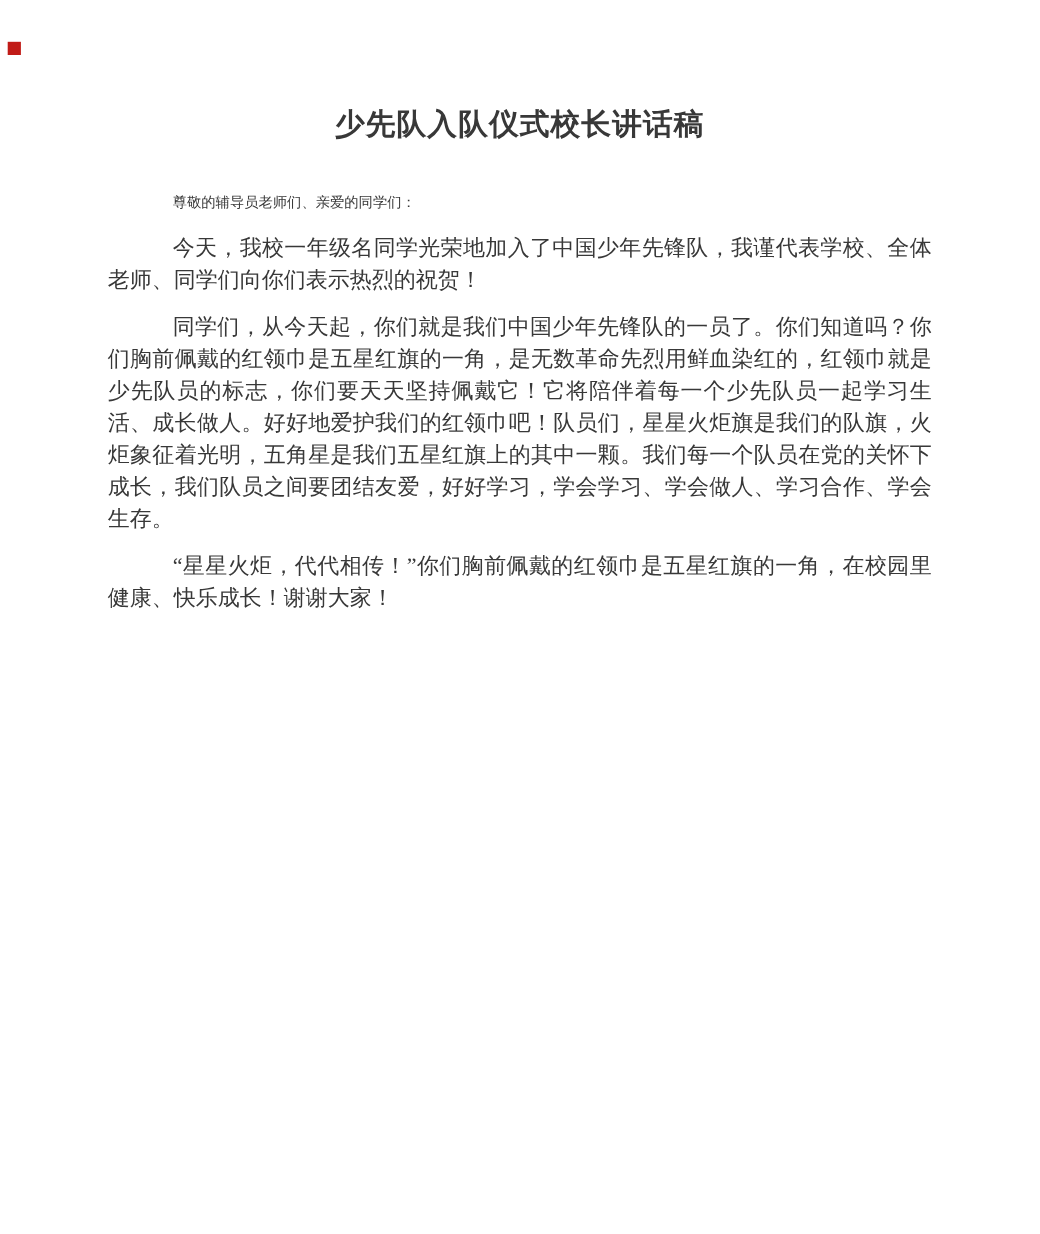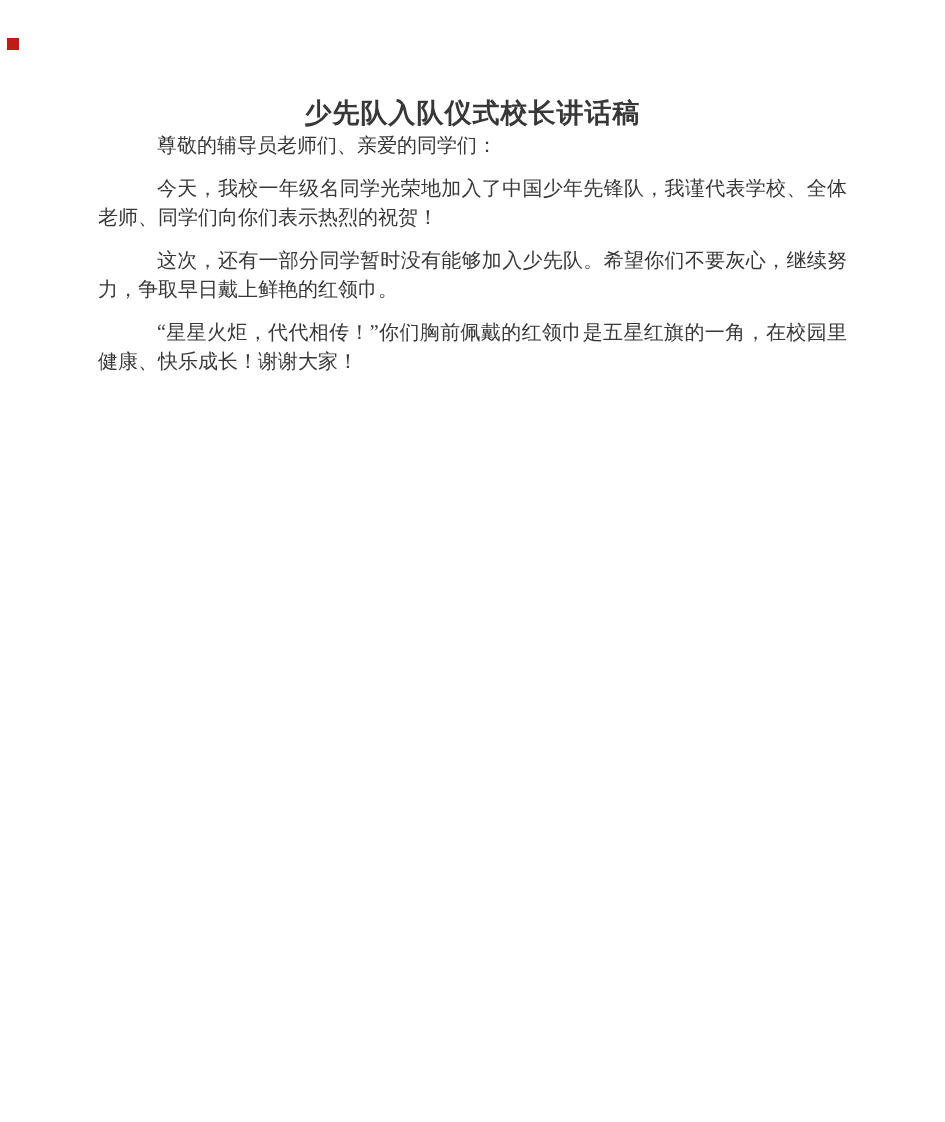--- a/index.html
+++ b/index.html
@@ -34,21 +34,22 @@
   }
   .title {
     padding-top: 95px;
     font-size: 27px;
     line-height: 36px;
     font-weight: 700;
     text-align: center;
     letter-spacing: 1px;
   }
   .greeting {
-    font-size: 20px;
+    margin-top: 38px;
+    font-size: 13px;
     line-height: 29px;
     text-indent: 59px;
   }
   .para {
     margin-top: 14px;
     font-size: 20px;
     line-height: 29px;
     text-indent: 59px;
     text-align: justify;
     text-justify: inter-character;
@@ -56,16 +57,16 @@
 </style>
 </head>
 <body>
 
 <div class="page">
   <div class="red-marker"></div>
   <div class="content">
     <h1 class="title">少先队入队仪式校长讲话稿</h1>
     <p class="greeting">尊敬的辅导员老师们、亲爱的同学们：</p>
     <p class="para">今天，我校一年级名同学光荣地加入了中国少年先锋队，我谨代表学校、全体老师、同学们向你们表示热烈的祝贺！</p>
-    <p class="para">这次，还有一部分同学暂时没有能够加入少先队。希望你们不要灰心，继续努力，争取早日戴上鲜艳的红领巾。</p>
+    <p class="para">同学们，从今天起，你们就是我们中国少年先锋队的一员了。你们知道吗？你们胸前佩戴的红领巾是五星红旗的一角，是无数革命先烈用鲜血染红的，红领巾就是少先队员的标志，你们要天天坚持佩戴它！它将陪伴着每一个少先队员一起学习生活、成长做人。好好地爱护我们的红领巾吧！队员们，星星火炬旗是我们的队旗，火炬象征着光明，五角星是我们五星红旗上的其中一颗。我们每一个队员在党的关怀下成长，我们队员之间要团结友爱，好好学习，学会学习、学会做人、学习合作、学会生存。</p>
     <p class="para">“星星火炬，代代相传！”你们胸前佩戴的红领巾是五星红旗的一角，在校园里健康、快乐成长！谢谢大家！</p>
   </div>
 </div>
 
 </body></html>

